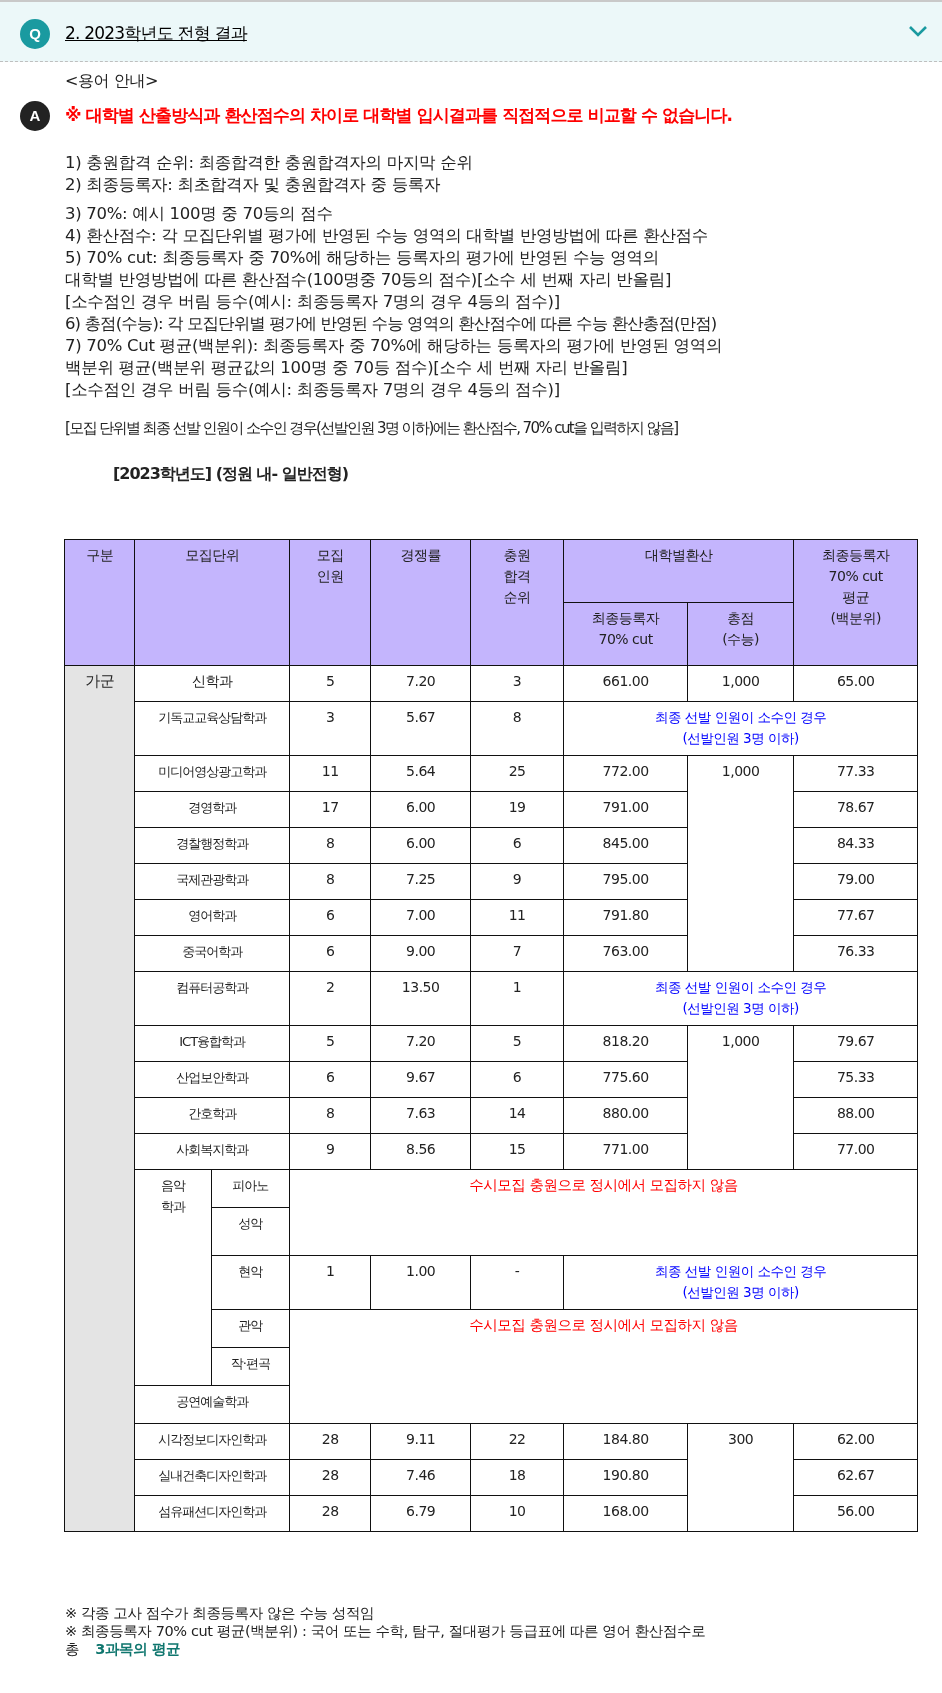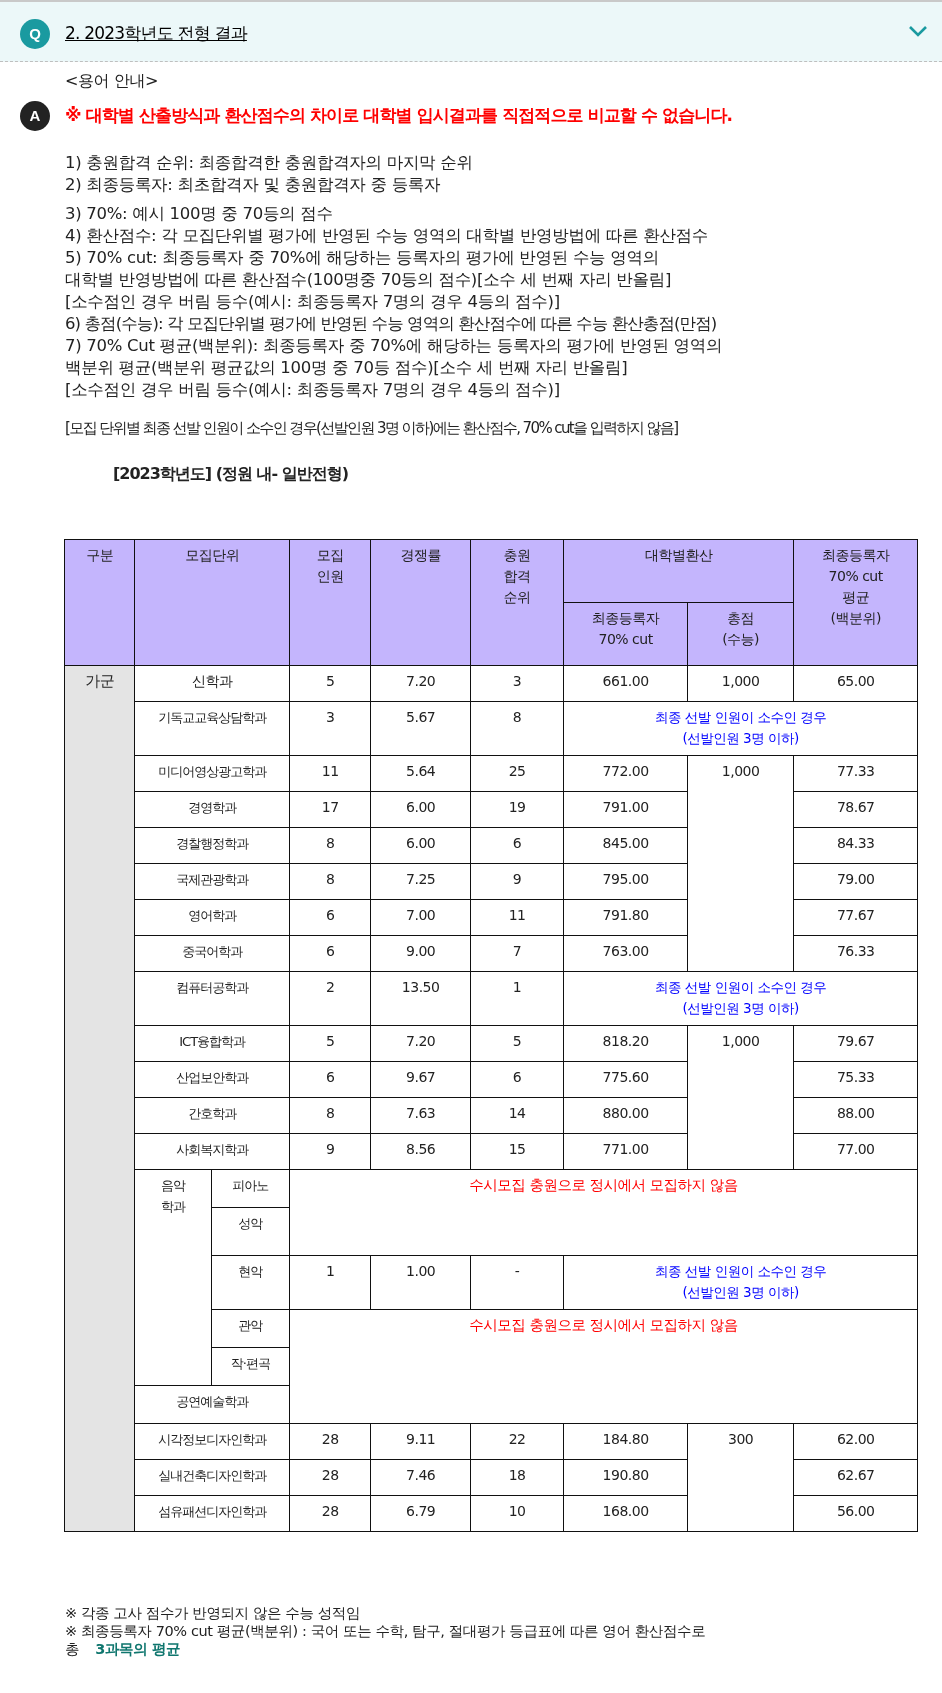--- a/index.html
+++ b/index.html
@@ -278,15 +278,15 @@
       <td colspan="2" class="small-name">섬유패션디자인학과</td>
       <td>28</td>
       <td>6.79</td>
       <td>10</td>
       <td>168.00</td>
       <td>56.00</td>
     </tr>
   </tbody>
 </table>
 
-<div class="foot" style="top:1604px">※ 각종 고사 점수가 반영되지 않은 수능 성적임</div>
+<div class="foot" style="top:1604px">※ 각종 고사 점수가 최종등록자 않은 수능 성적임</div>
 <div class="foot" style="top:1622px">※ 최종등록자 70% cut 평균(백분위) :   국어 또는 수학, 탐구, 절대평가 등급표에 따른 영어 환산점수로</div>
 <div class="foot" style="top:1640px"><span>총 </span><span class="blue-bold">3과목의 평균</span></div>
 
 </body></html>

